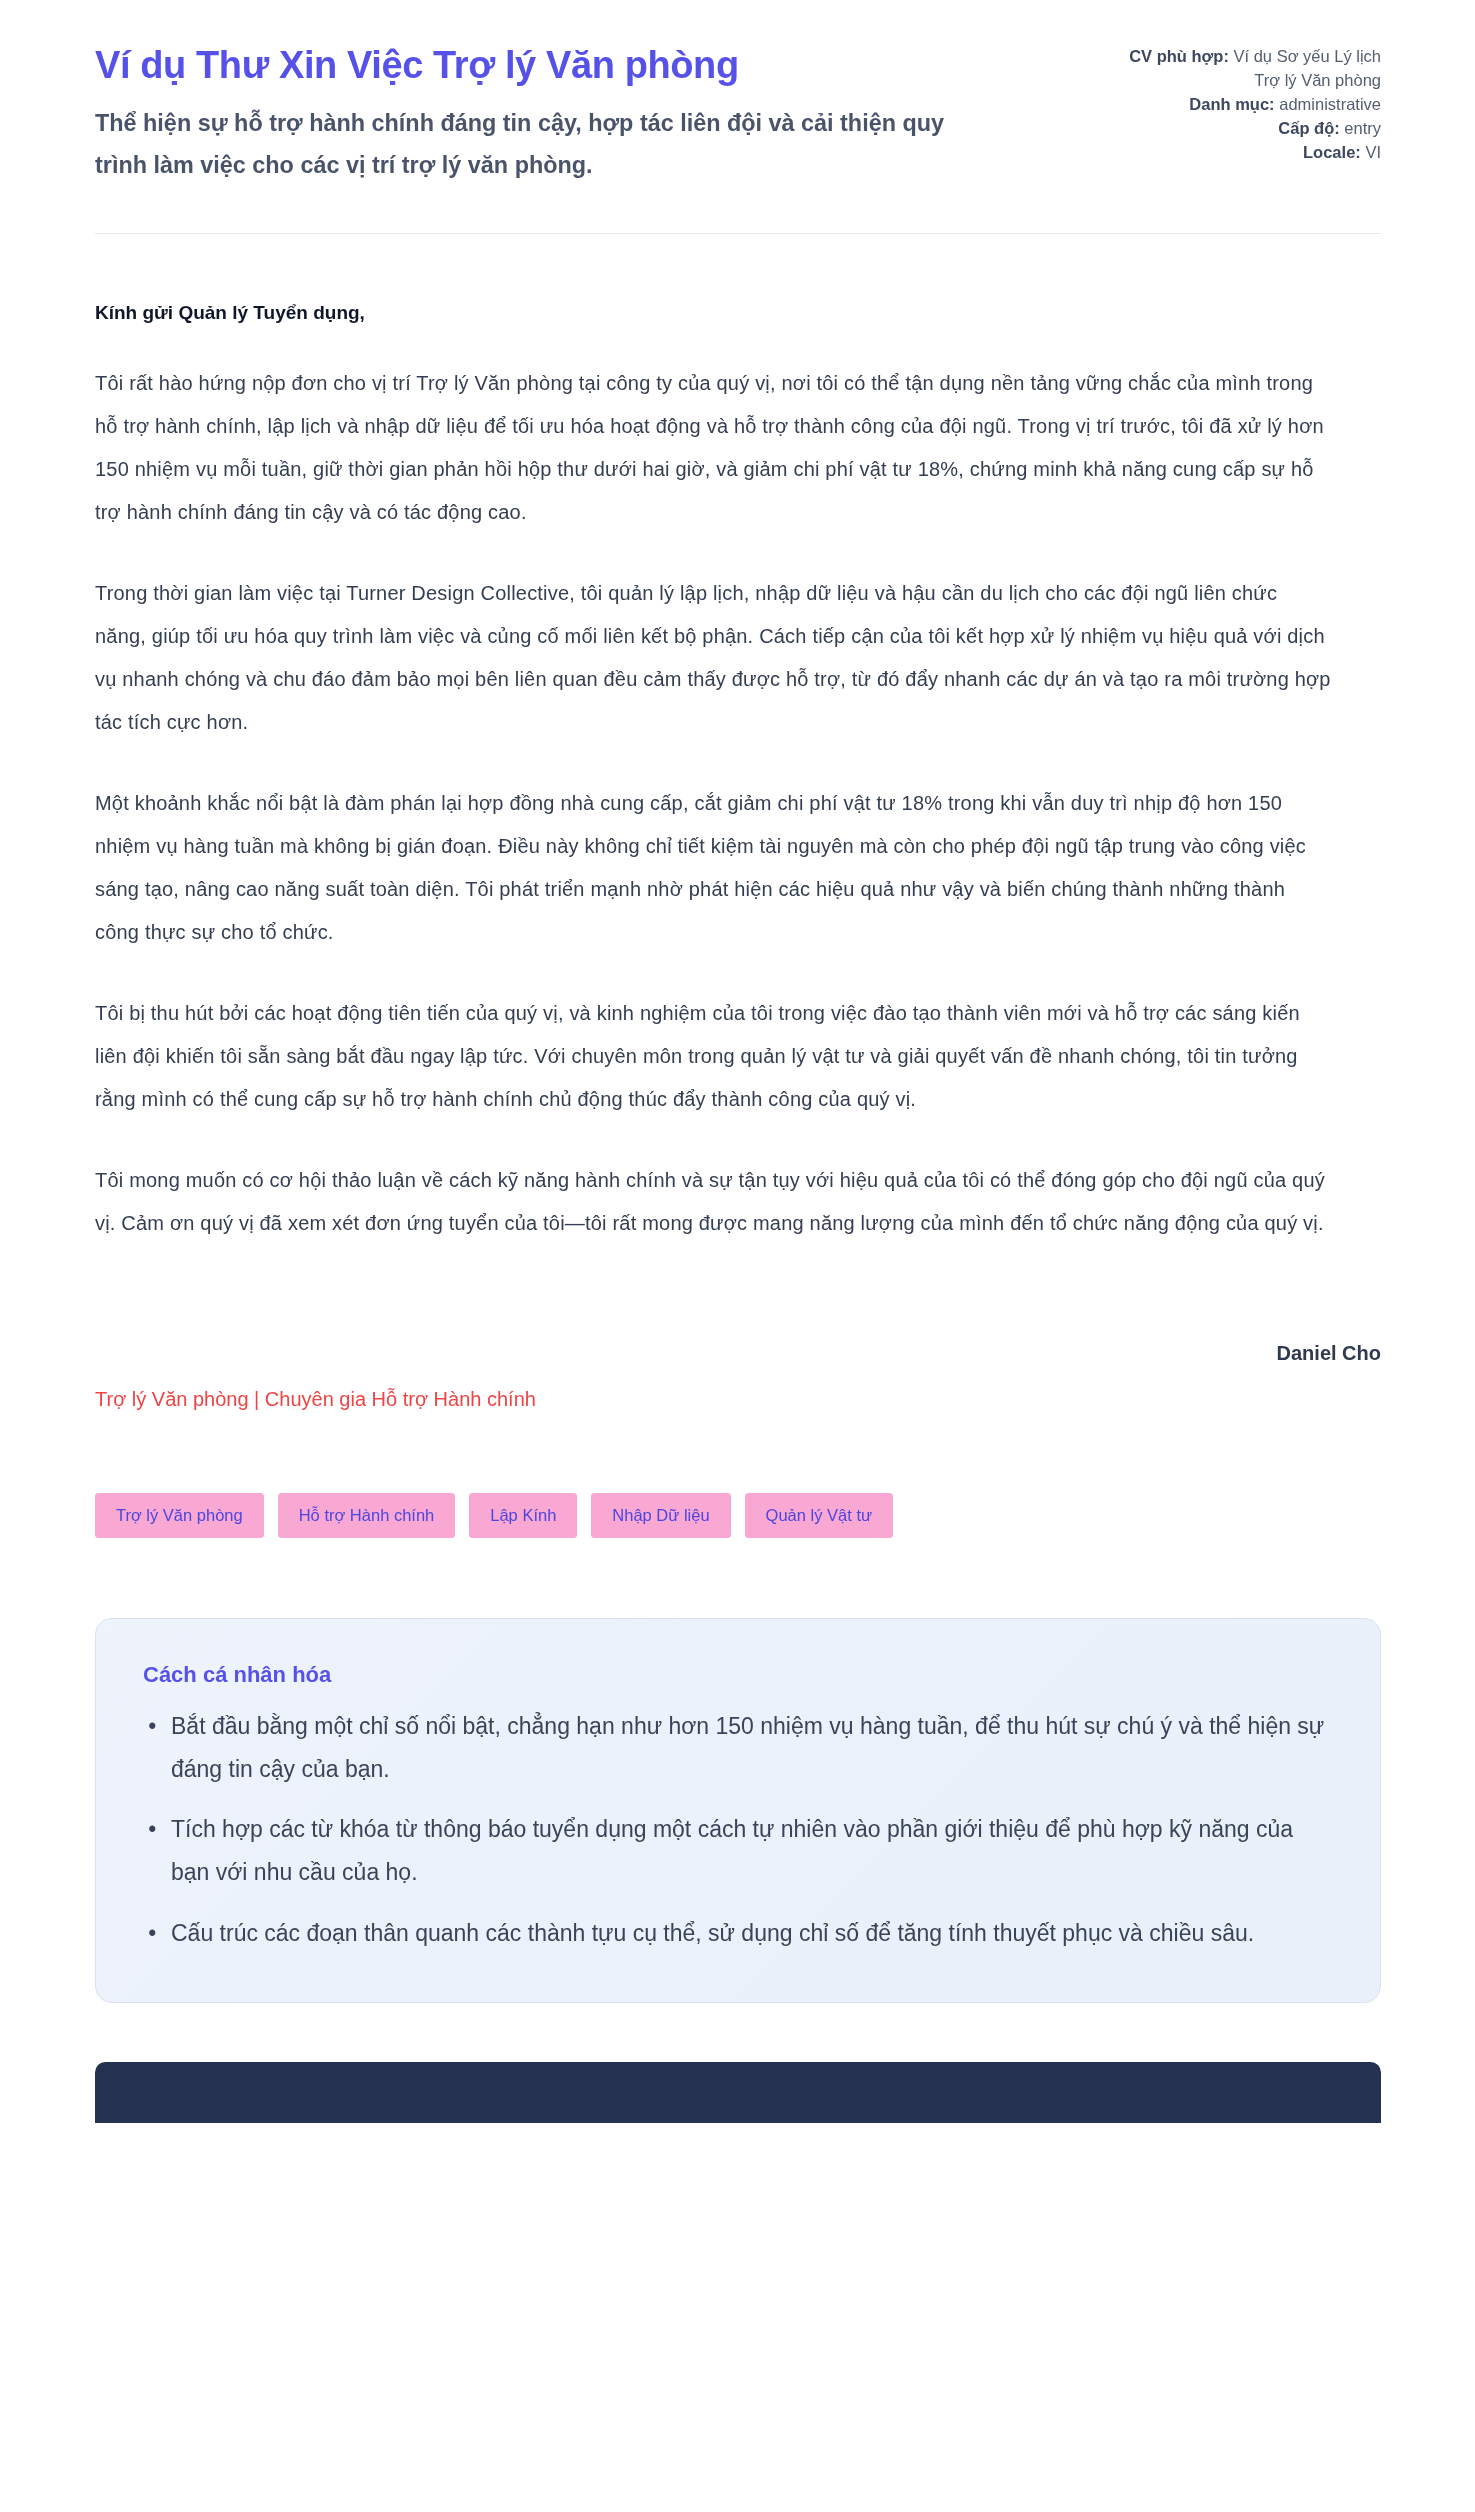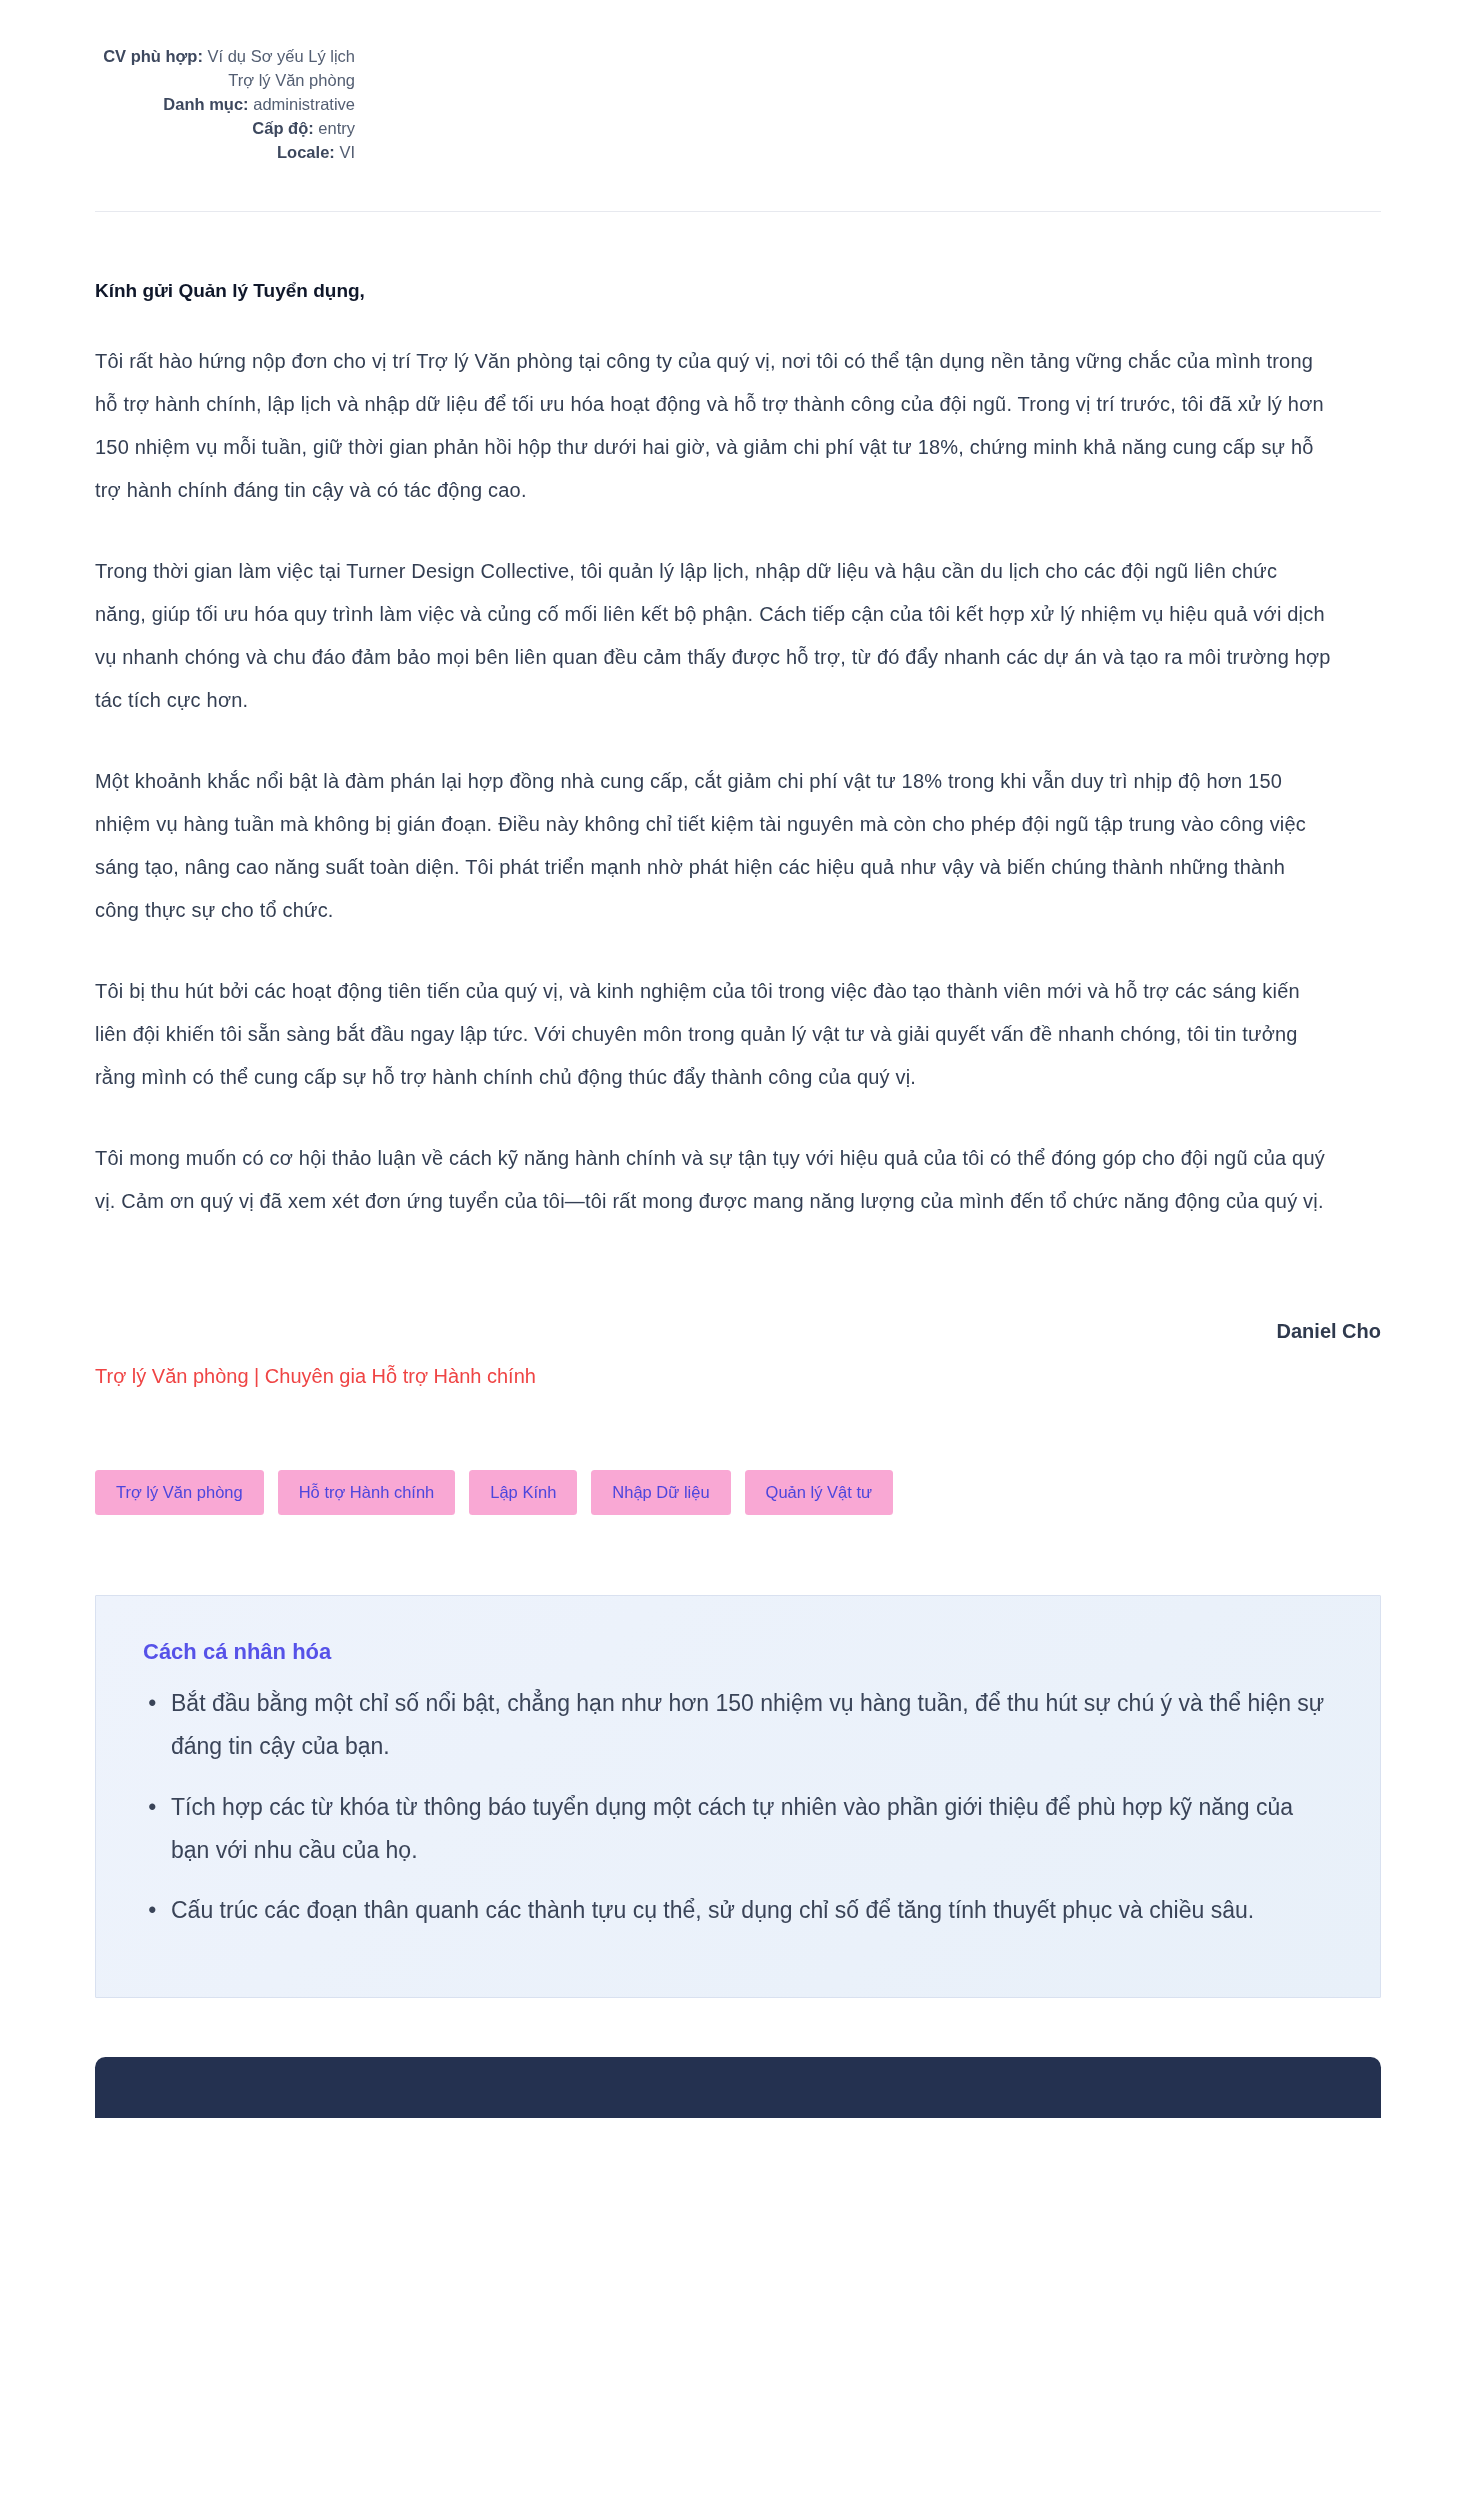--- a/index.html
+++ b/index.html
@@ -23,35 +23,39 @@
 
   .signature-name { font-size:20px; font-weight:bold; color:#2f3a4e; margin:97px 0 0 0;text-align:right; }
   .signature-role { font-size:20px; color:#ef4444; margin:22.6px 0 0 0; }
 
   
   .tags { display:flex; gap:14px; margin-top:82px; flex-wrap:wrap; }
   .tag { background:#f9a8d4; color:#4c46dd; font-size:16.5px; padding:13px 21px; border-radius:3.5px; white-space:nowrap; }
 
   
   .tips-box { margin-top:80px; background:linear-gradient(135deg,#eef3fc 0%,#e8f0f9 100%);
-              border:0.9px solid #d9e1f0; border-radius:1px; padding:43px 47px 65px 47px; }
+              border:0.9px solid #d9e1f0; border-radius:17px; padding:43px 47px 47px 47px; }
   .tips-title { color:#5652e8; font-size:22px; font-weight:bold; margin:0 0 17.4px 0; }
   .tips-list { list-style:none; margin:0; padding:0; }
   .tips-list li { position:relative; padding-left:28px; font-size:23px; line-height:43px; color:#3a4458; margin-top:17.4px; max-width:1168px; }
   .tips-list li::before { content:"\2022"; position:absolute; left:5.2px; top:0; color:#3a4458; }
 
   
   .footer-bar { margin-top:59px; height:61px; background:#243150; border-radius:10.4px 10.4px 0 0; }
 </style>
 </head>
 <body>
 
 <div class="page">
 
   <header class="header">
+    <div class="header-left">
+      <h1 class="page-title">Ví dụ Thư Xin Việc Trợ lý Văn phòng</h1>
+      <p class="page-subtitle">Thể hiện sự hỗ trợ hành chính đáng tin cậy, hợp tác liên đội và cải thiện quy trình làm việc cho các vị trí trợ lý văn phòng.</p>
+    </div>
     <aside class="meta">
       <p class="meta-row">
         <span class="meta-label">CV phù hợp:</span>
         <span class="meta-value">Ví dụ Sơ yếu Lý lịch Trợ lý Văn phòng</span>
       </p>
       <p class="meta-row">
         <span class="meta-label">Danh mục:</span>
         <span class="meta-value">administrative</span>
       </p>
       <p class="meta-row">

